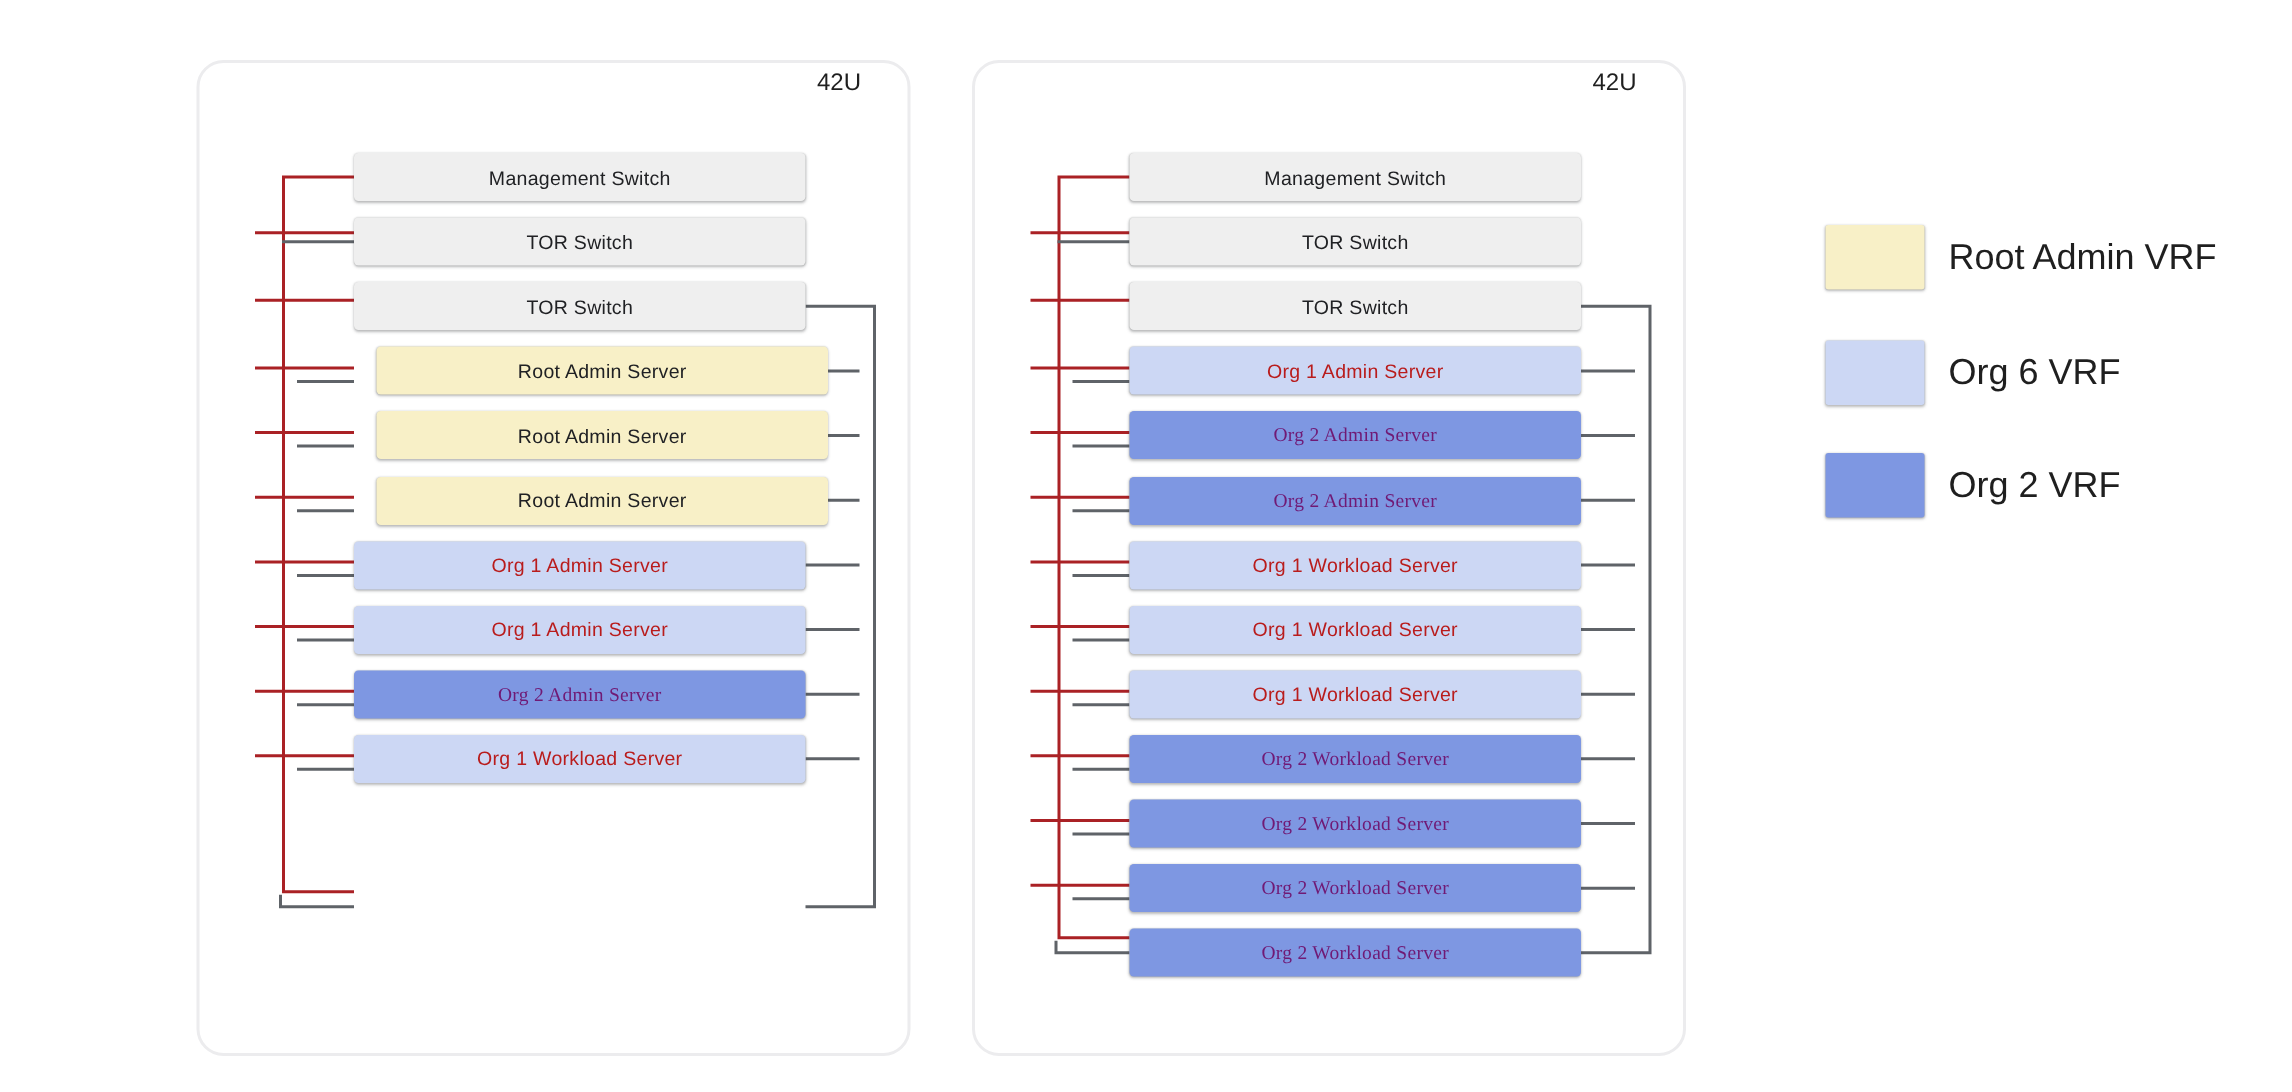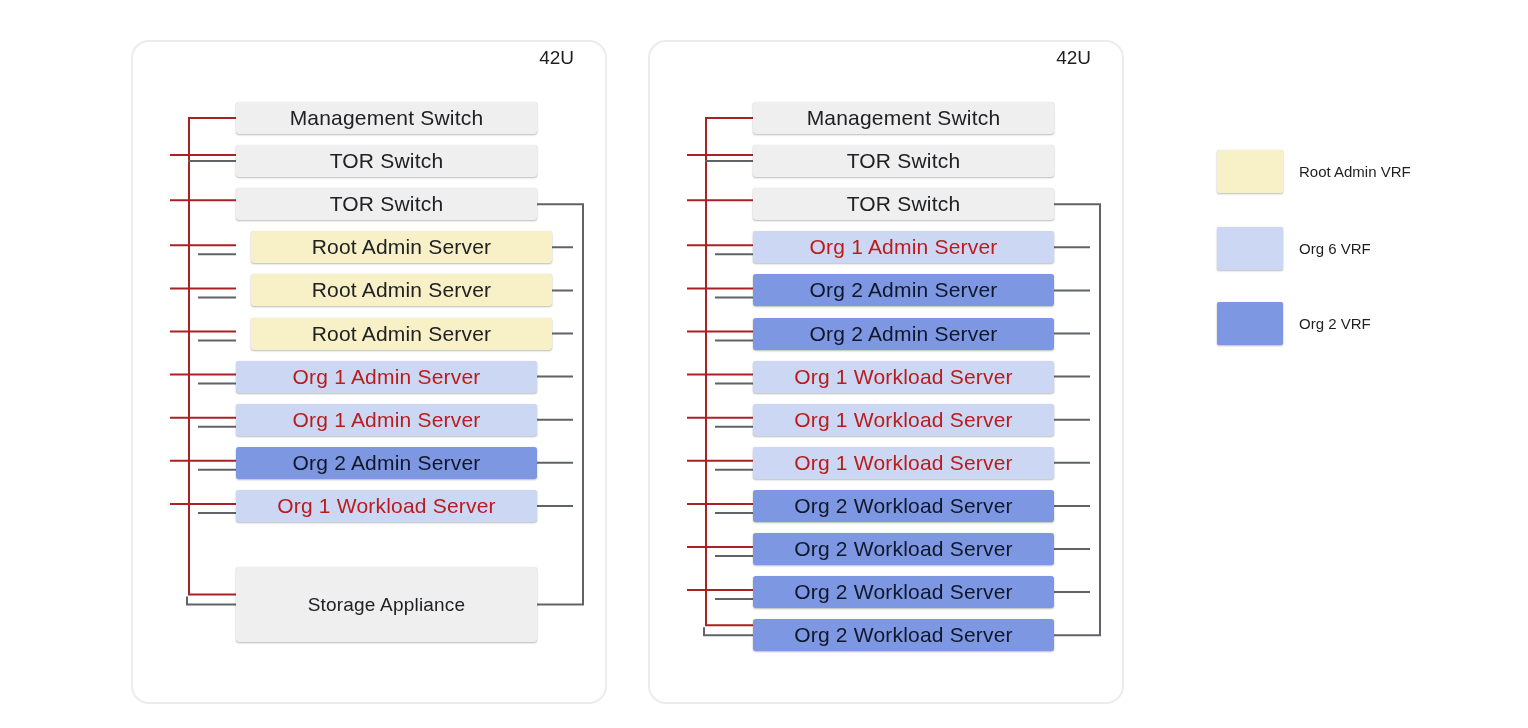--- a/index.html
+++ b/index.html
@@ -6,45 +6,45 @@
   body{
     width:1528px;height:728px;position:relative;background:#ffffff;
     font-family:"Liberation Sans",sans-serif;color:#202124;overflow:hidden;
   }
   .rack{
     position:absolute;top:40px;width:476px;height:664px;
     background:#ffffff;border:2px solid #ececee;border-radius:18px;
     box-sizing:border-box;
   }
   .rack-capacity{
-    position:absolute;top:5px;right:31px;font-size:19px;color:#1f1f1f;margin-left:28px;
+    position:absolute;top:5px;right:31px;font-size:16px;color:#1f1f1f;margin-left:28px;
   }
   .conn-svg{position:absolute;left:0;top:0;z-index:1;}
   .unit{
     position:absolute;left:103px;width:301px;height:32px;z-index:2;
     display:flex;align-items:center;justify-content:center;
-    font-size:21px;letter-spacing:.2px;
+    font-size:13px;letter-spacing:.2px;
     background:#efefef;border-radius:3px;
     box-shadow:0 1px 2px rgba(60,64,67,.35),0 0 1px rgba(60,64,67,.18);
   }
   .unit-none{background:#efefef;color:#202124;}
   .unit-root{color:#202124;margin-left:15px;}
   .unit-org1{color:#b91c1c;}
-  .unit-org2{color:#0f172a;}
+  .unit-org2{color:#701a75;font-family:Liberation Serif, serif;}
   .unit-tall{height:75px;font-size:19px;}
   .legend{position:absolute;left:1217px;top:150px;width:300px;}
   .legend-row{position:absolute;left:0;height:43px;display:flex;align-items:center;}
   .legend-row-0{top:0;}
   .legend-row-1{top:77px;}
   .legend-row-2{top:152px;text-align:center;}
   .legend-swatch{
     width:66px;height:43px;border-radius:2px;flex:0 0 auto;
     box-shadow:0 1px 2px rgba(60,64,67,.35),0 0 1px rgba(60,64,67,.18);
   }
-  .legend-label{margin-left:16px;font-size:15px;color:#1f1f1f;white-space:nowrap;}
+  .legend-label{margin-left:16px;font-size:24px;color:#1f1f1f;white-space:nowrap;}
 </style>
 </head>
 <body>
 
 <div class="rack" id="rack-0" style="left:131px">
   <span class="rack-capacity">42U</span>
 <svg width="476" height="664" viewBox="0 0 476 664" class="conn-svg">
       <polyline points="103,76 56,76 56,552.5 103,552.5" fill="none" stroke="#aa2125" stroke-width="2"></polyline>
       <polyline points="404,162.2 450,162.2 450,562.5 404,562.5" fill="none" stroke="#5f6368" stroke-width="2"></polyline>
       <polyline points="54,554.5 54,562.5 103,562.5" fill="none" stroke="#5f6368" stroke-width="2"></polyline>
@@ -95,23 +95,20 @@
       <span>Org 1 Admin Server</span>
     </div>
     <div class="unit unit-org1" style="top: 361.7px; background: rgb(204, 215, 244);">
       <span>Org 1 Admin Server</span>
     </div>
     <div class="unit unit-org2" style="top: 404.8px; background: rgb(126, 151, 226);">
       <span>Org 2 Admin Server</span>
     </div>
     <div class="unit unit-org1" style="top: 447.9px; background: rgb(204, 215, 244);">
       <span>Org 1 Workload Server</span>
-    </div>
-    <div class="unit unit-none unit-tall" style="top: 525px;">
-      <span>Storage Appliance</span>
     </div>
   </div>
 
 <div class="rack" id="rack-1" style="left:648px">
   <span class="rack-capacity">42U</span>
 <svg width="476" height="664" viewBox="0 0 476 664" class="conn-svg">
       <polyline points="103,76 56,76 56,583.2 103,583.2" fill="none" stroke="#aa2125" stroke-width="2"></polyline>
       <polyline points="404,162.2 450,162.2 450,593.2 404,593.2" fill="none" stroke="#5f6368" stroke-width="2"></polyline>
       <polyline points="54,585.2 54,593.2 103,593.2" fill="none" stroke="#5f6368" stroke-width="2"></polyline>
       <line x1="37" y1="113.1" x2="103" y2="113.1" stroke="#aa2125" stroke-width="2"></line>

